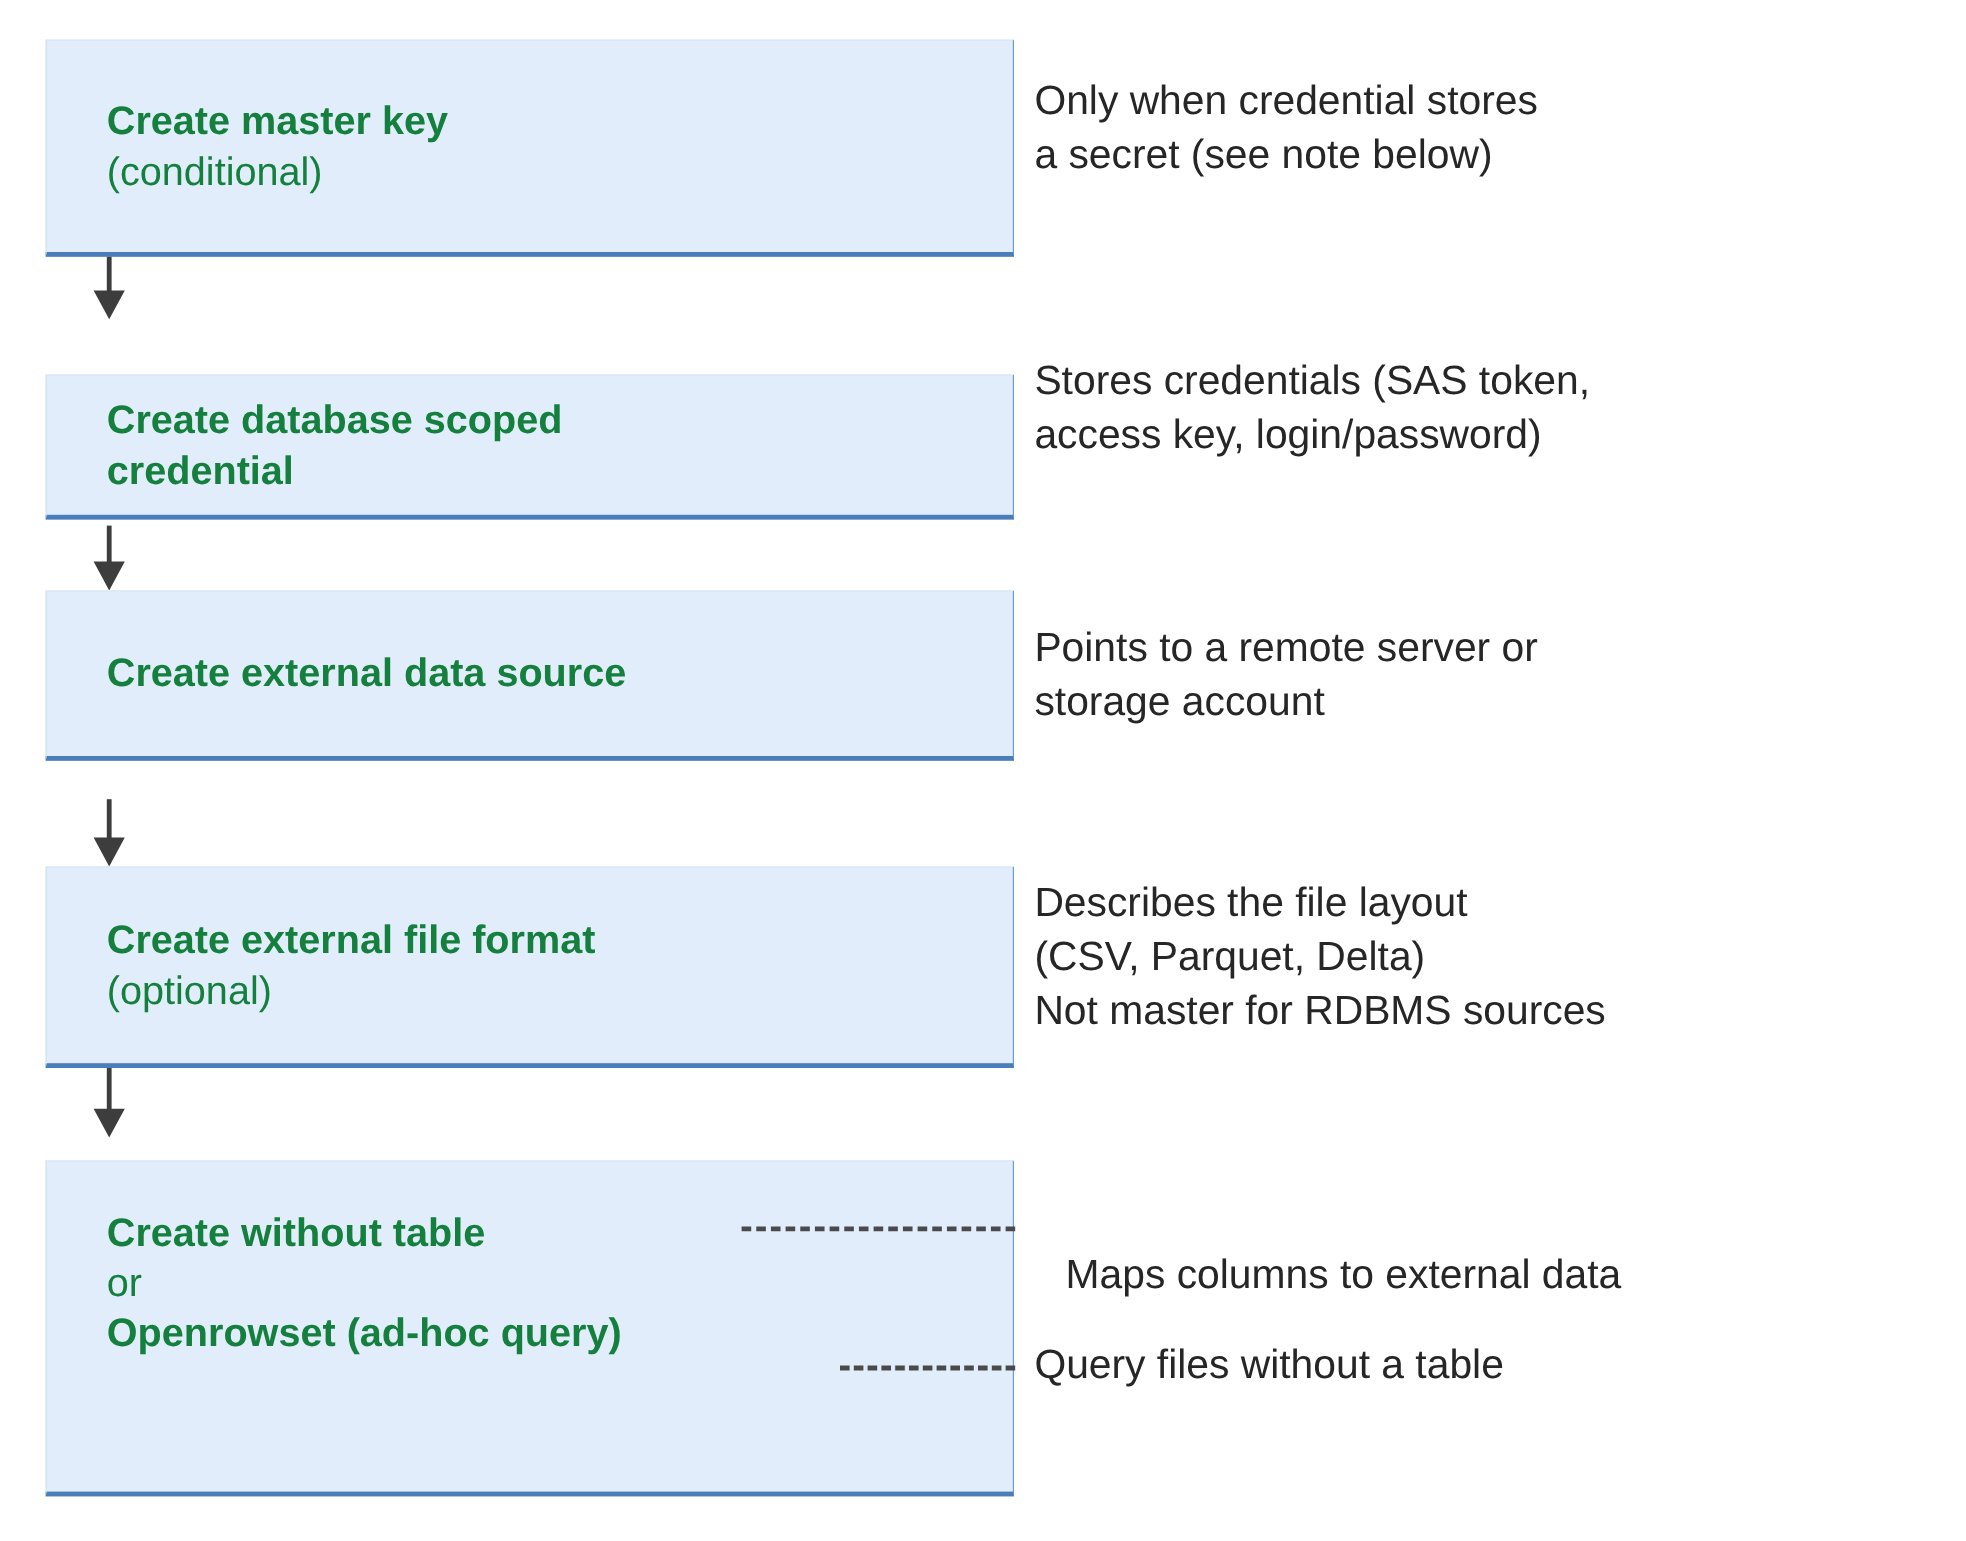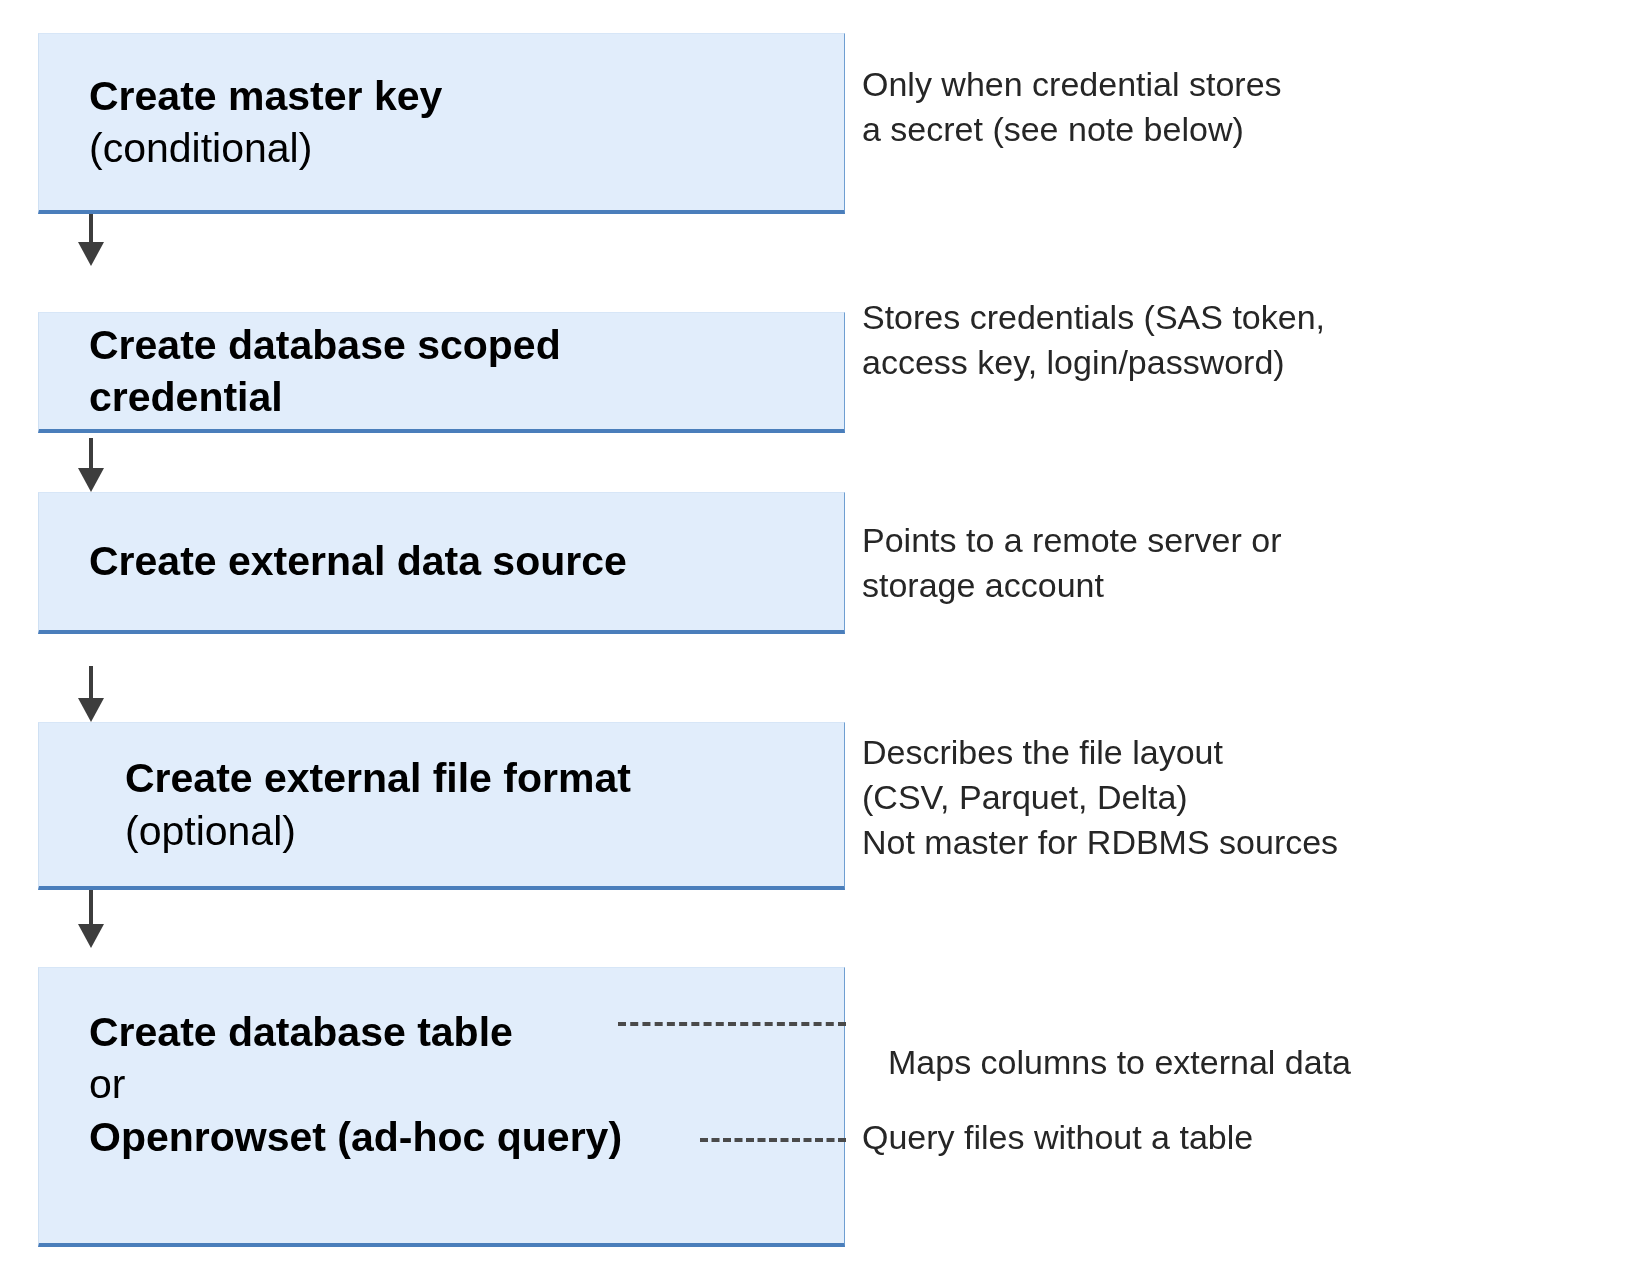--- a/index.html
+++ b/index.html
@@ -32,22 +32,22 @@
     box-sizing: border-box;
     display: flex;
     flex-direction: column;
     justify-content: center;
   }
   .box-inner {
     padding-left: 50px;
     padding-right: 18px;
   }
   .line {
-    color: #000000;
-    font-size: 41px;
+    color: #15803d;
+    font-size: 33px;
     line-height: 1.28;
     white-space: nowrap;
   }
   .line.strong { font-weight: bold; }
   .line.light  { font-weight: normal; }
   .line .bold-part { font-weight: bold; }
   .line .norm-part { font-weight: bold; margin-top: 48px; }
 
   
   .arrow {
@@ -138,41 +138,41 @@
   <div class="note" style="top:518px;">
     <div>Points to a remote server or</div>
     <div>storage account</div>
   </div>
 
   <div class="arrow" style="top:666px; height:56px;">
     <div class="shaft" style="height:34px;"></div>
     <div class="head" style="top:32px;"></div>
   </div>
 
-  <div class="box" style="top:722px; height:168px;padding-left:36px;">
+  <div class="box" style="top:722px; height:168px;">
     <div class="box-inner">
       <div class="line strong">Create external file format</div>
       <div class="line light">(optional)</div>
     </div>
   </div>
 
   <div class="note" style="top:730px;">
     <div>Describes the file layout</div>
     <div>(CSV, Parquet, Delta)</div>
     <div>Not master for RDBMS sources</div>
   </div>
 
   <div class="arrow" style="top:890px; height:58px;">
     <div class="shaft" style="height:36px;"></div>
     <div class="head" style="top:34px;"></div>
   </div>
 
   <div class="box" style="top:967px; height:280px; justify-content:flex-start;">
     <div class="box-inner" style="padding-top:38px;">
-      <div class="line strong">Create database table</div>
+      <div class="line strong">Create without table</div>
       <div class="line light">or</div>
       <div class="line">
         <span class="bold-part">Openrowset</span><span class="norm-part"> (ad-hoc query)</span>
       </div>
     </div>
   </div>
 
   <div class="dash" style="left:618px; top:1022px; width:228px;"></div>
 
   <div class="note" style="top:1040px;margin-left:26px;">

